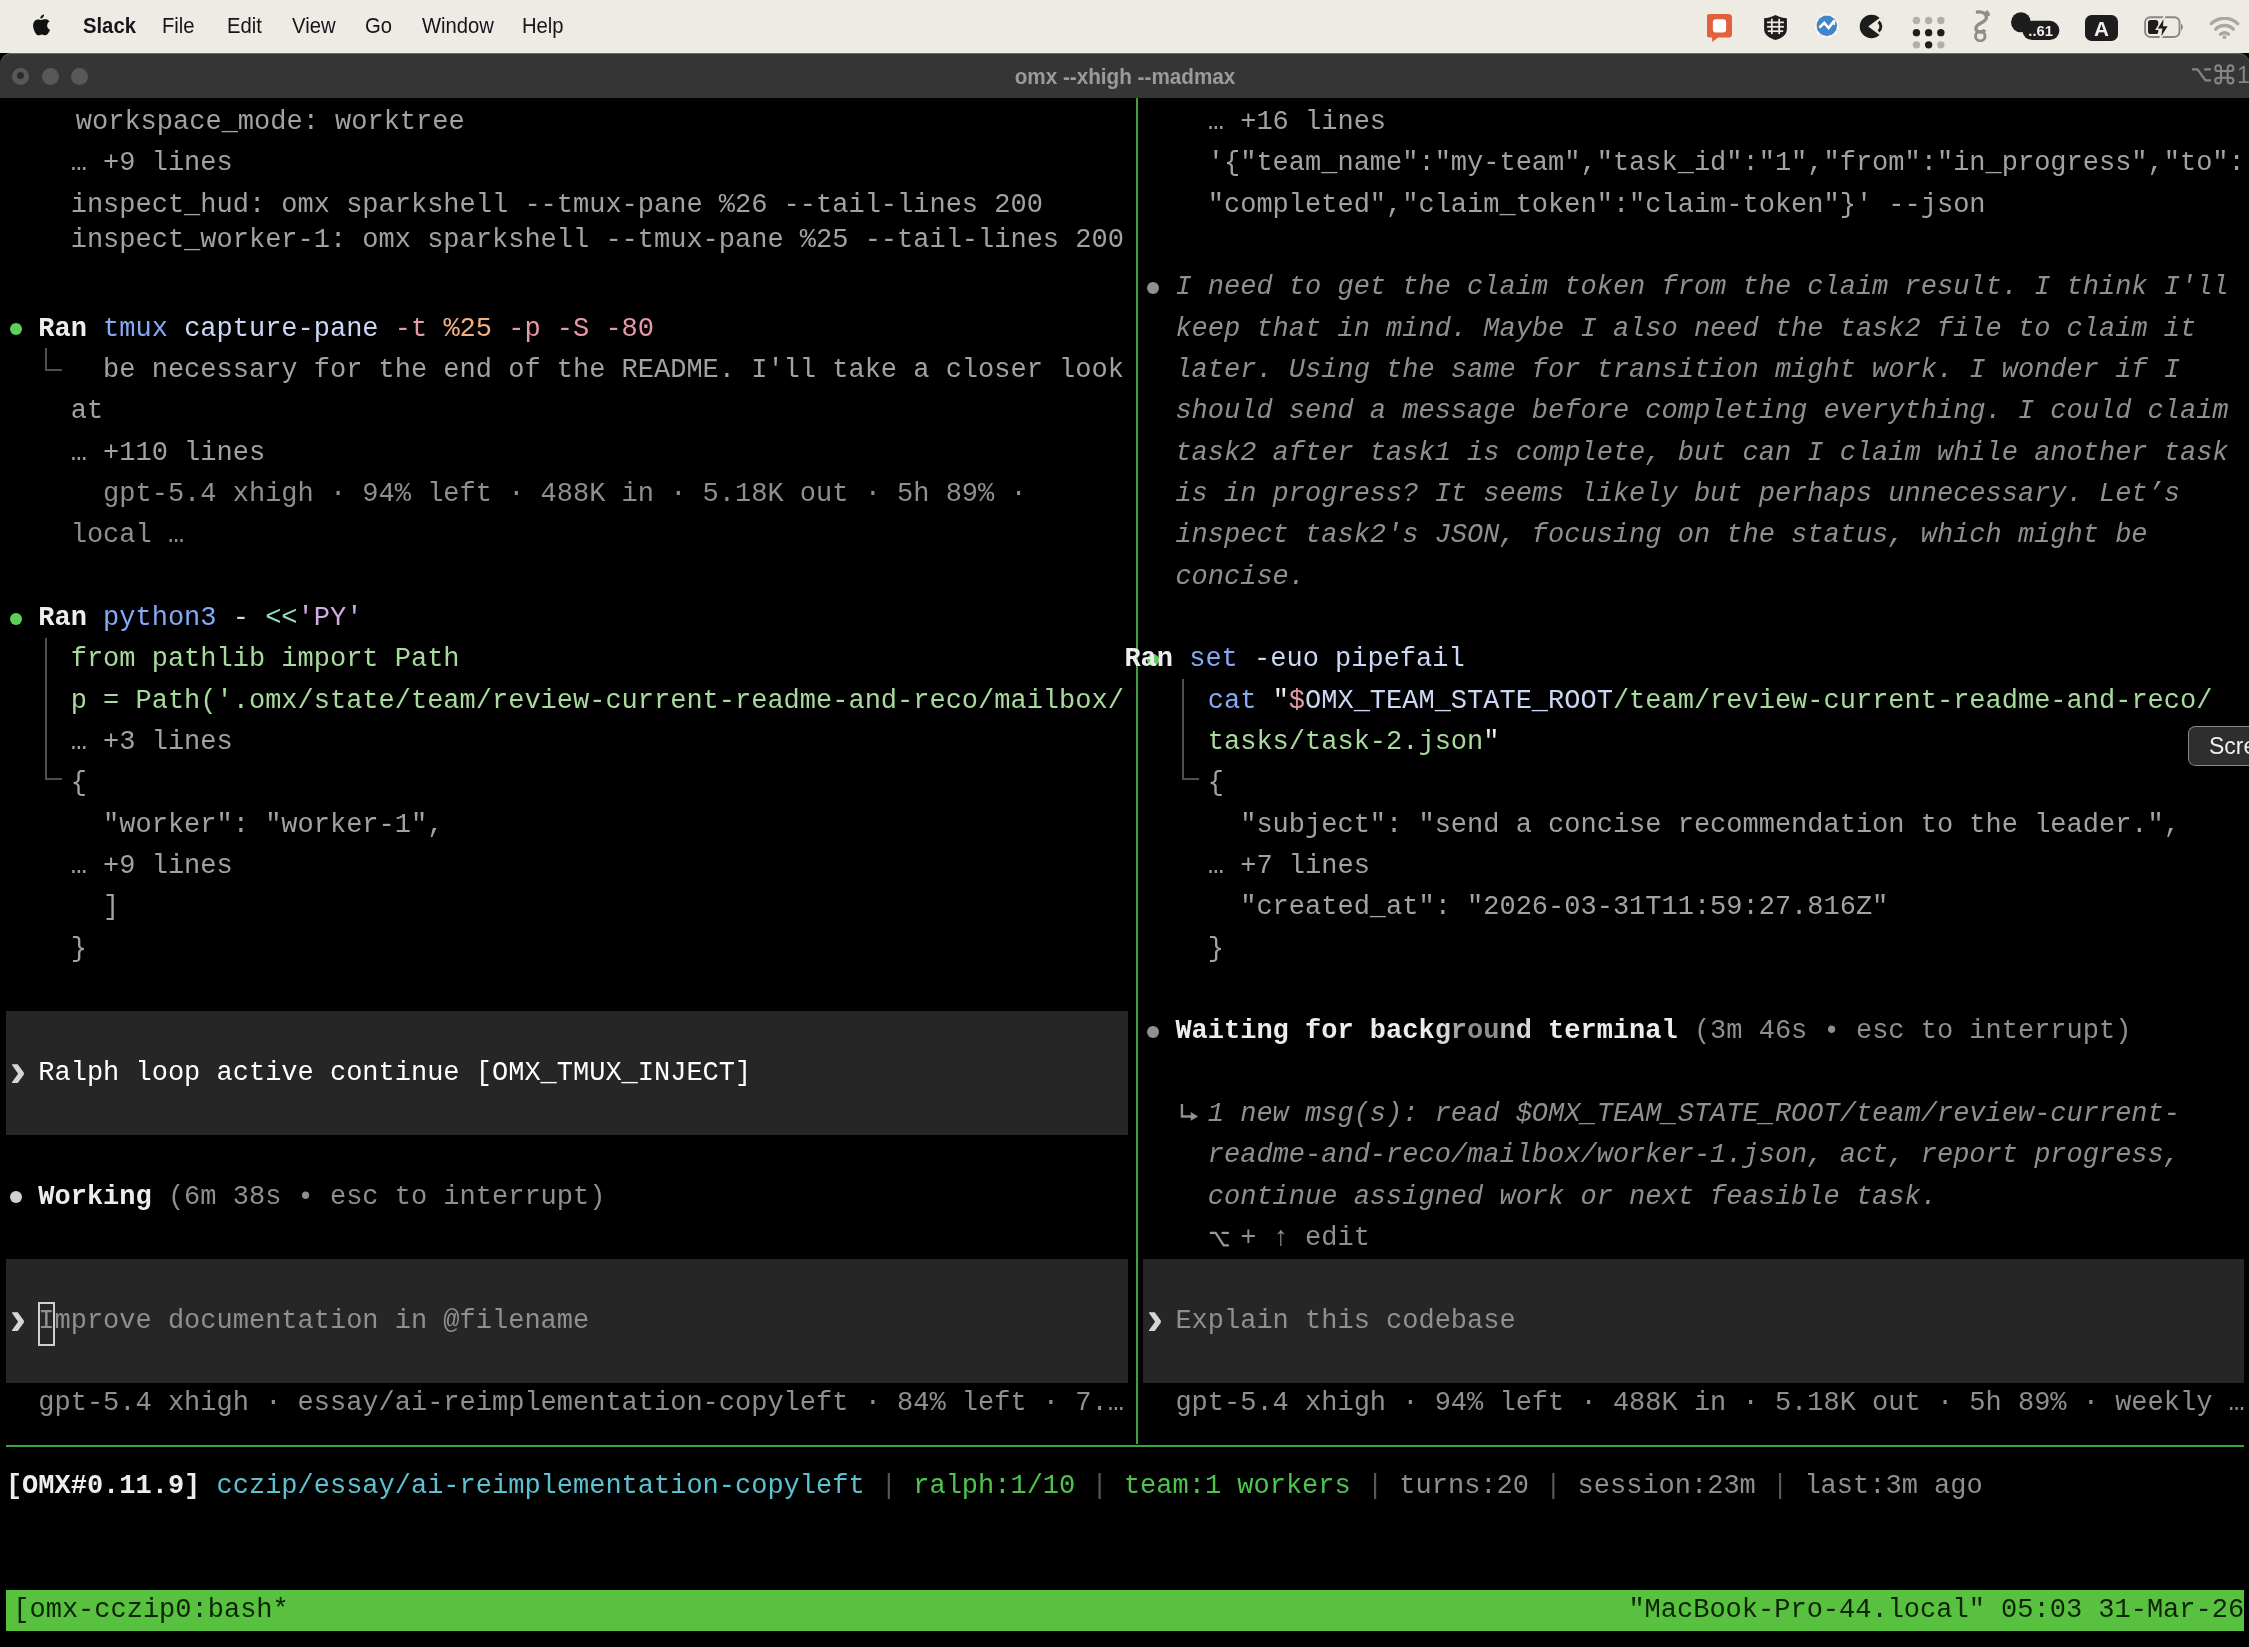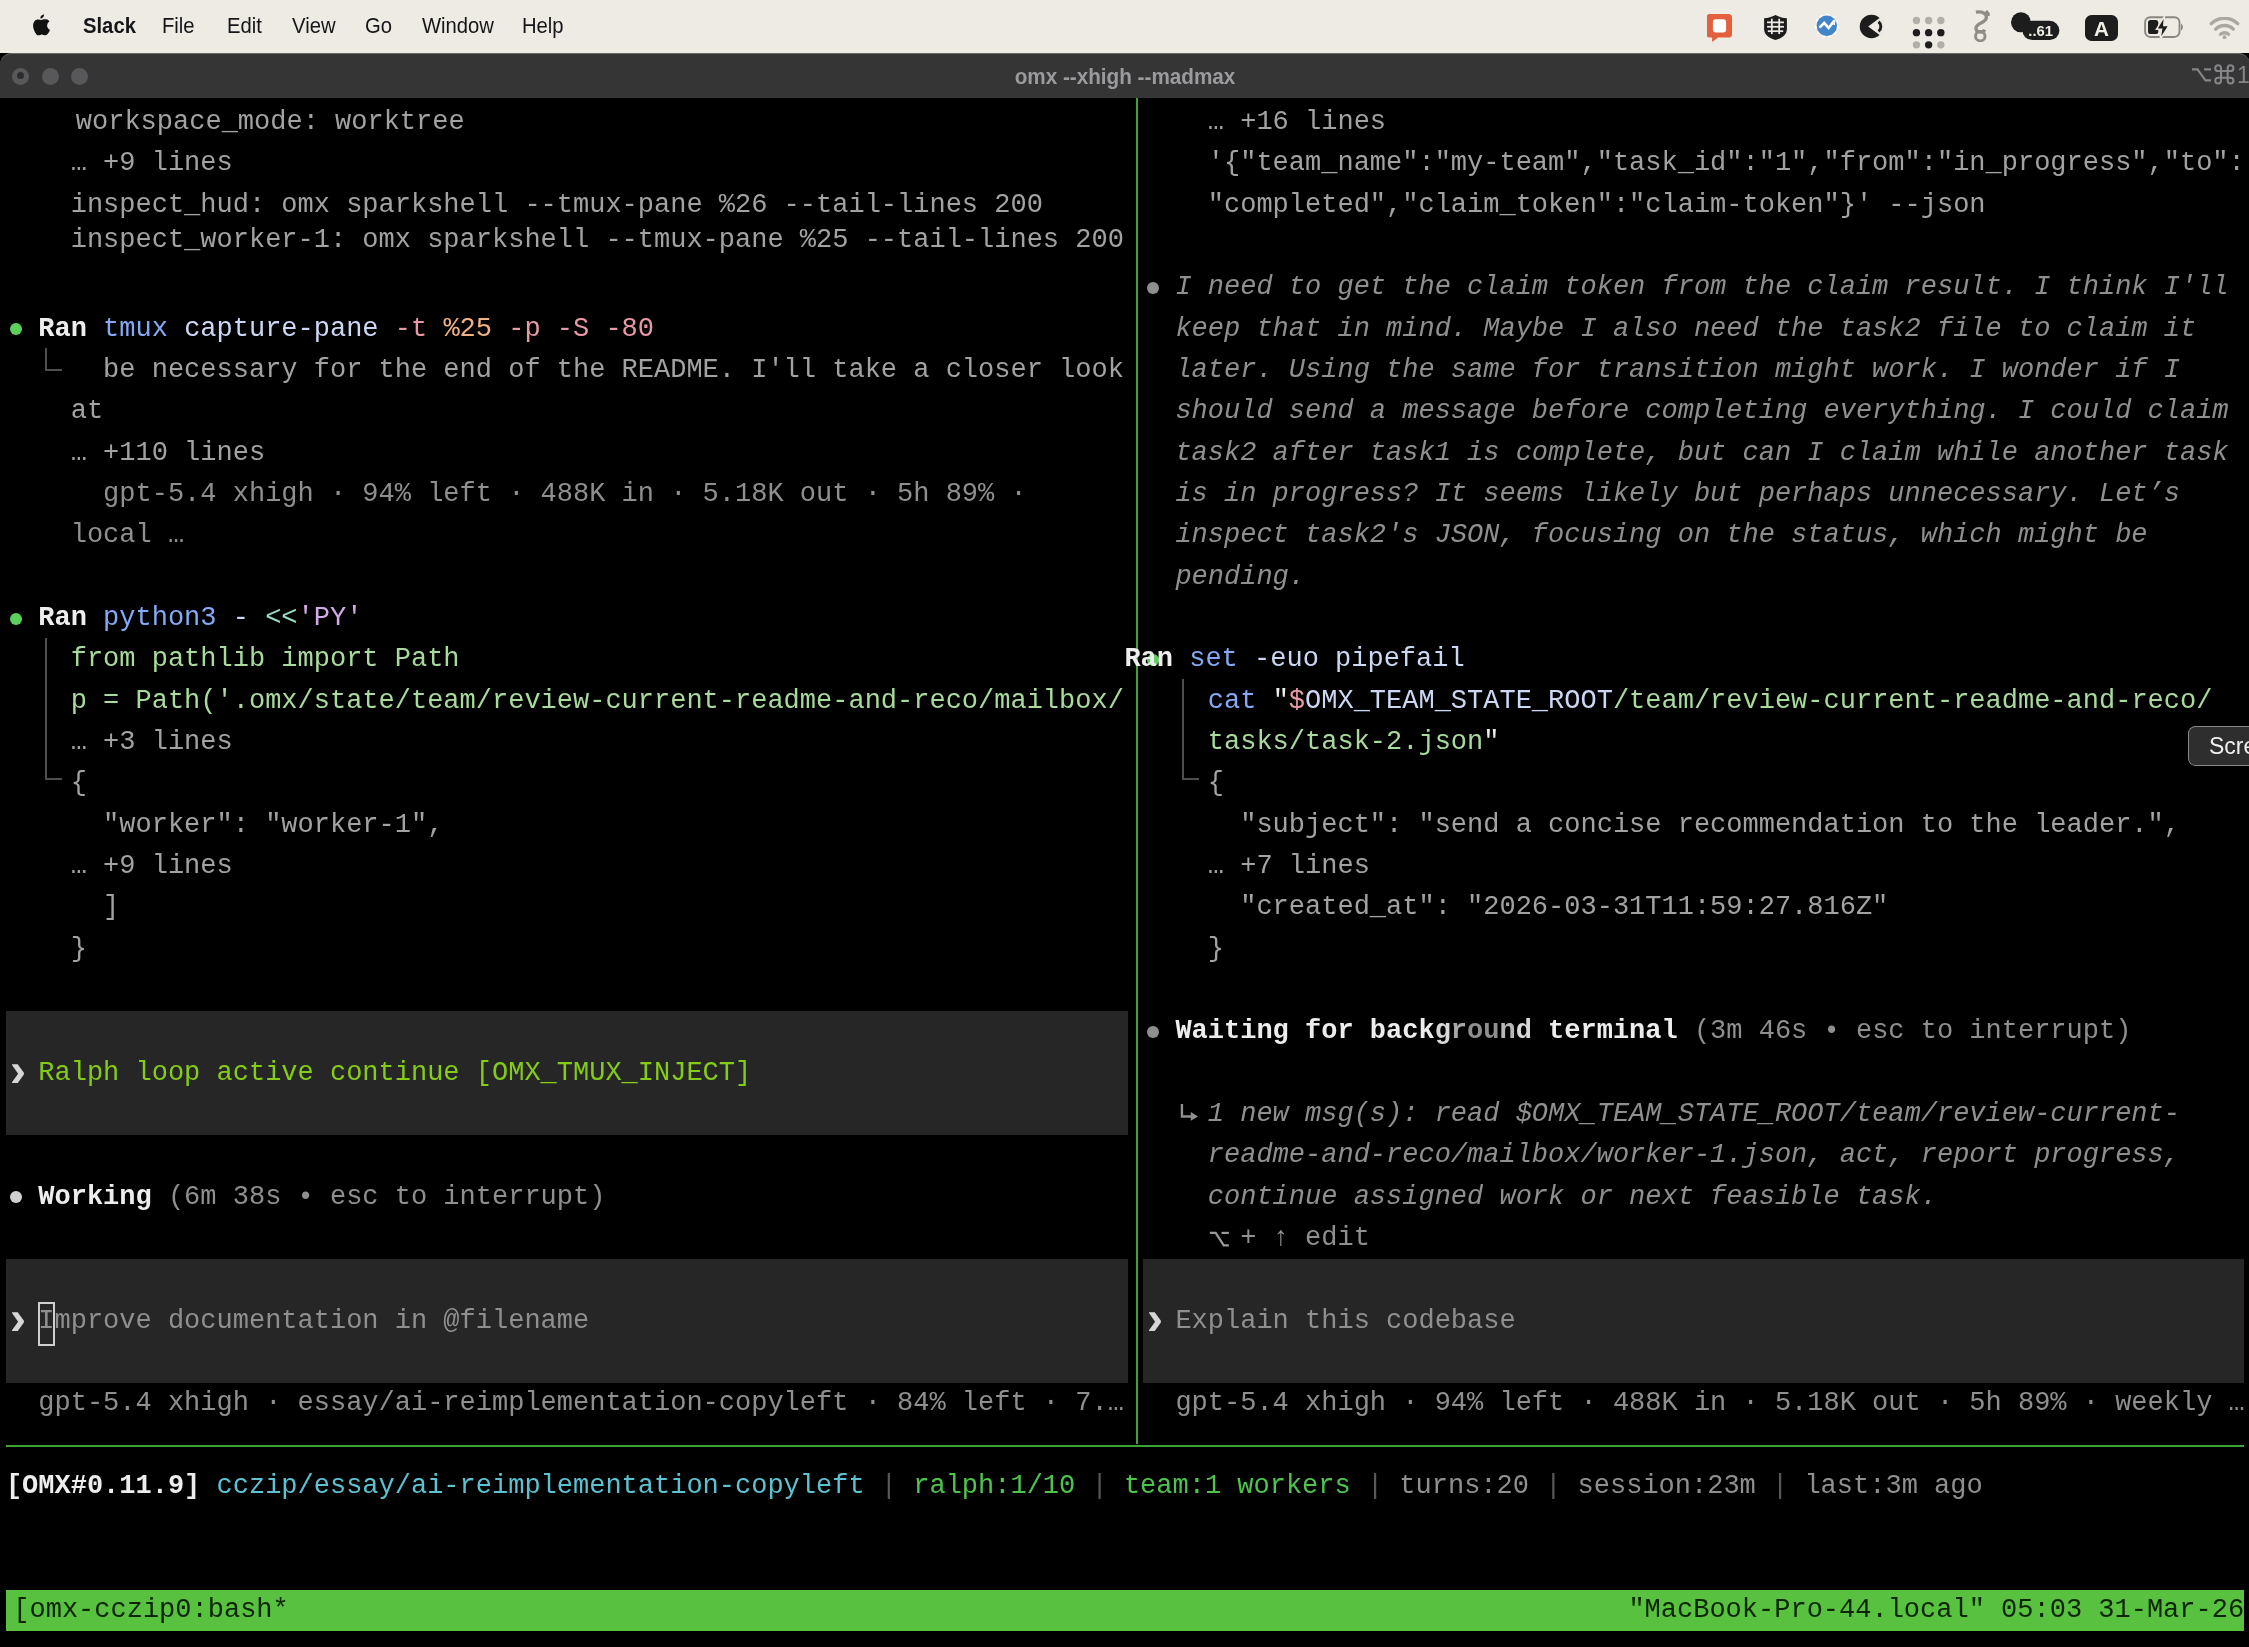--- a/index.html
+++ b/index.html
@@ -6,21 +6,21 @@
 .mb{position:absolute;left:0;top:0;width:2250px;height:53px;background:#edebe4}
 .mi{position:absolute;top:0;height:52px;line-height:52px;font-family:"Liberation Sans",sans-serif;font-size:22px;color:#15151a;transform-origin:0 50%;transform:scaleX(0.92)}
 .tb{position:absolute;left:0;top:53px;width:2250px;height:45px;background:#353535;border-radius:11.8px 11.8px 0 0;border-top:1.5px solid #696969}
 .tc{position:absolute;top:68px;width:17px;height:17px;border-radius:50%;background:#58585a}
 .tt{position:absolute;top:53px;left:0;width:2250px;height:45px;line-height:47px;text-align:center;font-family:"Liberation Sans",sans-serif;font-weight:bold;font-size:22px;color:#9b9b9f;transform:scaleX(0.94)}
 .t{position:absolute;font-size:27px;line-height:41px;white-space:pre;color:#a2a2a2}
 .b{font-weight:bold}
 .i{font-style:italic}
 .w{color:#ededed}.wb{color:#ededed;font-weight:bold}
 .dim{color:#8f8f8f}
-.bx{color:#84cc16}
+.bx{color:#ffffff}
 .cmd{color:#85a9f4}
 .lb{color:#ccd7f4}
 .rose{color:#e899a6}
 .org{color:#f0b183}
 .mint{color:#94dcc8}
 .lav{color:#d5aae8}
 .code{color:#a9da9d}
 .cy{color:#5cc2d2}
 .sg{color:#4ec44e}
 .pipe{color:#585858}
@@ -167,21 +167,21 @@
 <div class="t" style="left:1143px;top:143px">    '{"team_name":"my-team","task_id":"1","from":"in_progress","to":</div>
 <div class="t" style="left:1143px;top:185px">    "completed","claim_token":"claim-token"}' --json</div>
 <div class="bullet" style="left:1147px;top:282px;background:#8f8f8f"></div>
 <div class="t" style="left:1143px;top:267px"><span class="i dim">  I need to get the claim token from the claim result. I think I'll</span></div>
 <div class="t" style="left:1143px;top:309px"><span class="i dim">  keep that in mind. Maybe I also need the task2 file to claim it</span></div>
 <div class="t" style="left:1143px;top:350px"><span class="i dim">  later. Using the same for transition might work. I wonder if I</span></div>
 <div class="t" style="left:1143px;top:391px"><span class="i dim">  should send a message before completing everything. I could claim</span></div>
 <div class="t" style="left:1143px;top:433px"><span class="i dim">  task2 after task1 is complete, but can I claim while another task</span></div>
 <div class="t" style="left:1143px;top:474px"><span class="i dim">  is in progress? It seems likely but perhaps unnecessary. Let’s</span></div>
 <div class="t" style="left:1143px;top:515px"><span class="i dim">  inspect task2's JSON, focusing on the status, which might be</span></div>
-<div class="t" style="left:1143px;top:557px"><span class="i dim">  pending.</span></div>
+<div class="t" style="left:1143px;top:557px"><span class="i dim">  concise.</span></div>
 <div class="bullet" style="left:1147px;top:654px;background:#5bd05b"></div>
 <div class="t" style="left:1092px;top:639px">  <span class="wb">Ran</span> <span class="cmd">set</span> <span class="lb">-euo pipefail</span></div>
 <div class="t" style="left:1143px;top:681px">    <span class="cmd">cat</span> <span class="w">"</span><span class="rose">$</span><span class="lb">OMX_TEAM_STATE_ROOT</span><span class="code">/team/review-current-readme-and-reco/</span></div>
 <div class="t" style="left:1143px;top:722px">    <span class="code">tasks/task-2.json</span><span class="w">"</span></div>
 <div class="t" style="left:1143px;top:763px">    {</div>
 <div class="t" style="left:1143px;top:805px">      "subject": "send a concise recommendation to the leader.",</div>
 <div class="t" style="left:1143px;top:846px">    … +7 lines</div>
 <div class="t" style="left:1143px;top:887px">      "created_at": "2026-03-31T11:59:27.816Z"</div>
 <div class="t" style="left:1143px;top:929px">    }</div>
 <div class="bullet" style="left:1147px;top:1026px;background:#8f8f8f"></div>

